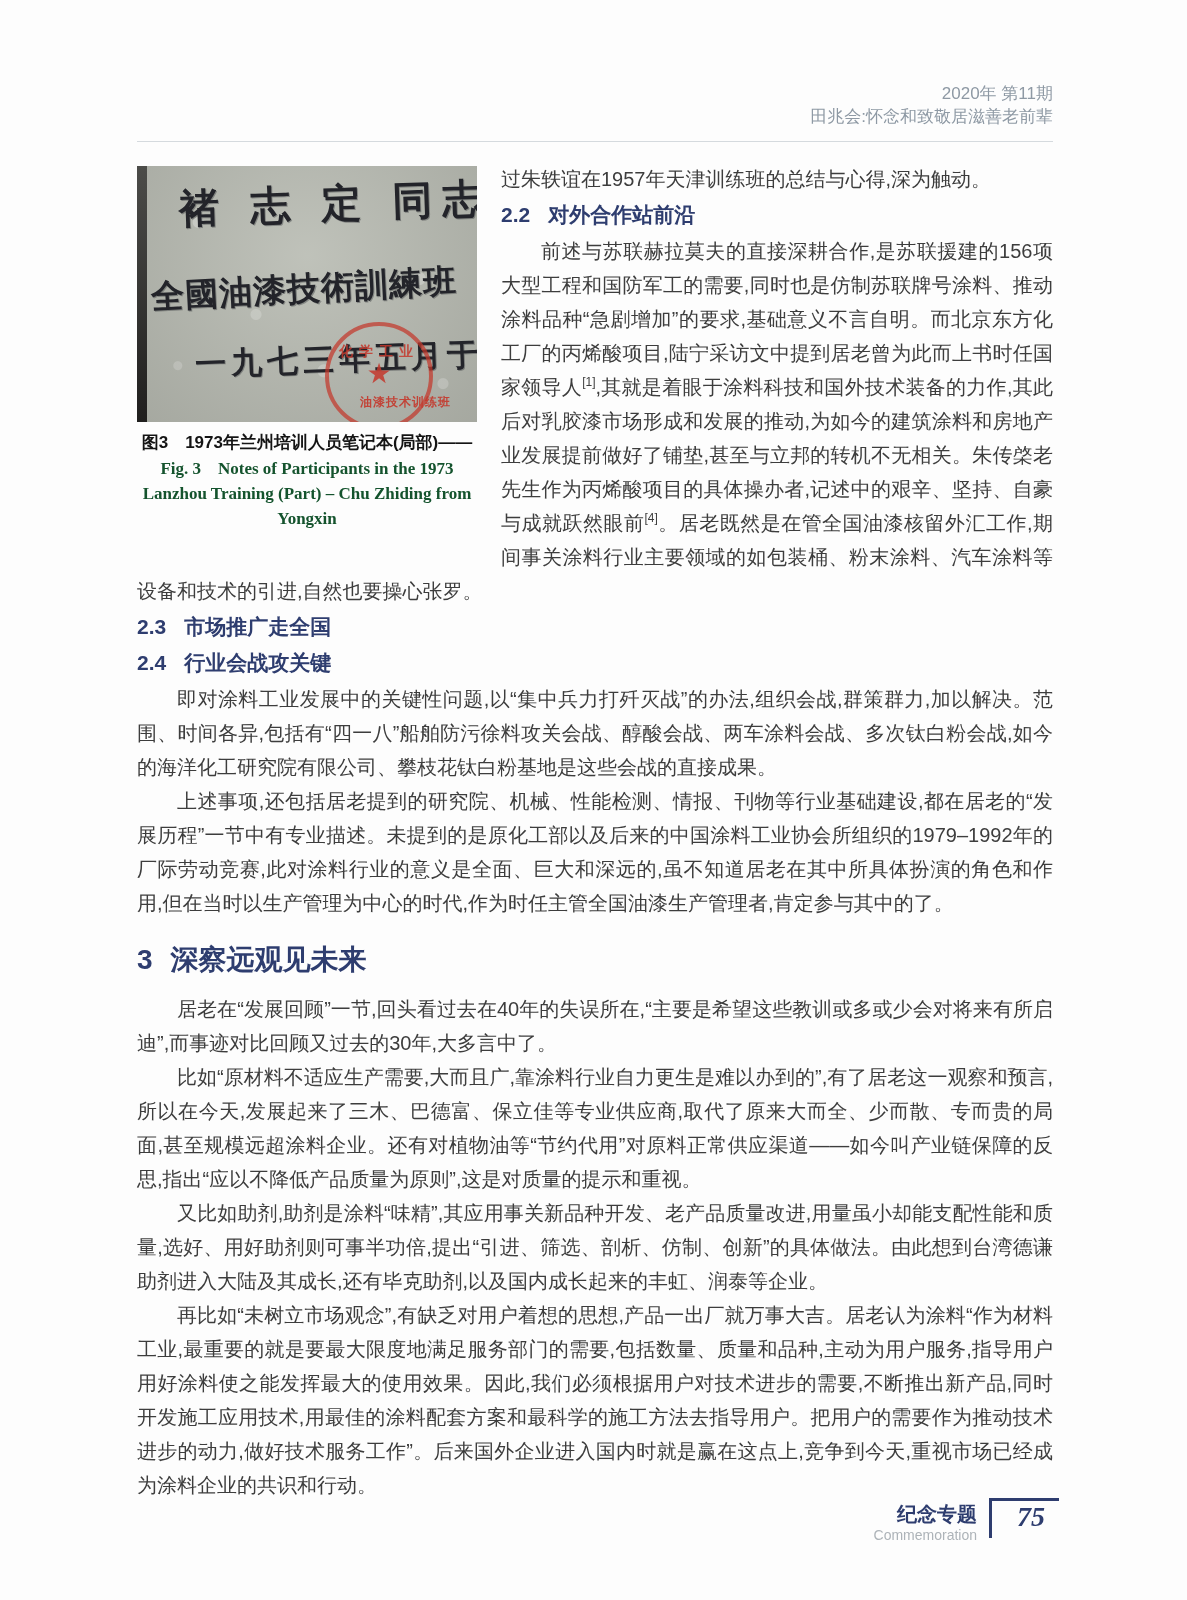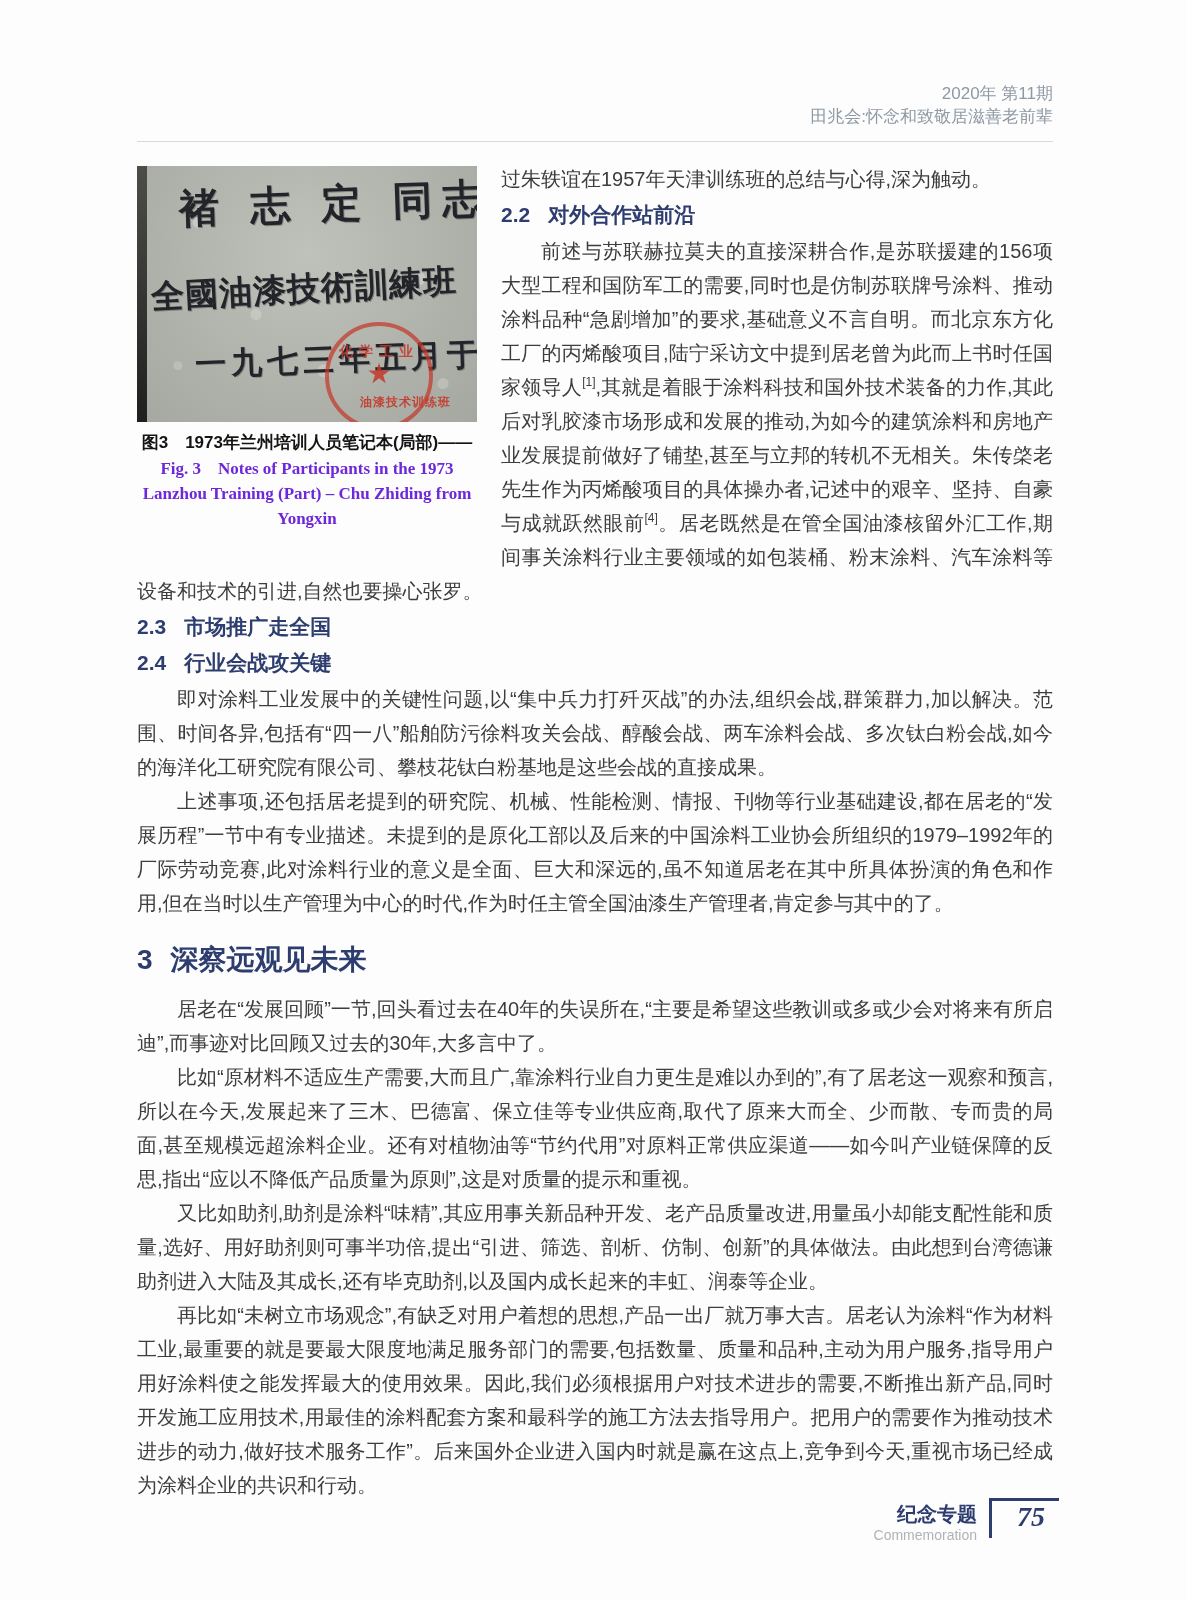--- a/index.html
+++ b/index.html
@@ -46,21 +46,21 @@
     border:4px solid rgba(196,55,43,.72);box-sizing:border-box;}
   .stamp-top{position:absolute;top:8px;left:0;right:0;text-align:center;
     color:rgba(196,55,43,.85);font-size:14px;font-weight:bold;letter-spacing:6px;}
   .stamp-star{position:absolute;top:34px;left:0;right:0;text-align:center;
     color:rgba(196,55,43,.85);font-size:28px;line-height:28px;}
   .stamp-bottom{position:absolute;bottom:7px;left:0;right:0;text-align:center;
     color:rgba(196,55,43,.9);font-size:12px;font-weight:bold;letter-spacing:1px;white-space:nowrap;margin-left:31px;}
   figcaption{margin-top:8px;text-align:center;text-indent:0;}
   .cap-cn{font-size:17px;line-height:26px;font-weight:bold;color:#141414;white-space:nowrap;}
   .cap-en{font-family:"Liberation Serif", serif;font-size:17px;line-height:25px;
-    font-weight:bold;color:#6d28d9;white-space:nowrap;}
+    font-weight:bold;color:#14532d;white-space:nowrap;}
   
   .para{margin:0;}
   .para.indent{text-indent:2em;}
   .para sup{font-size:12px;line-height:0;}
   .heading{font-weight:bold;color:#2e3d6f;text-align:left;text-indent:0;}
   .heading.h2{font-size:21px;line-height:34px;margin:2px 0;}
   .heading.h1{font-size:28px;line-height:36px;margin:22px 0 14px;}
   .heading .hnum{margin-right:18px;}
   
   .footer{position:absolute;top:1498px;right:128px;display:flex;align-items:flex-start;}

